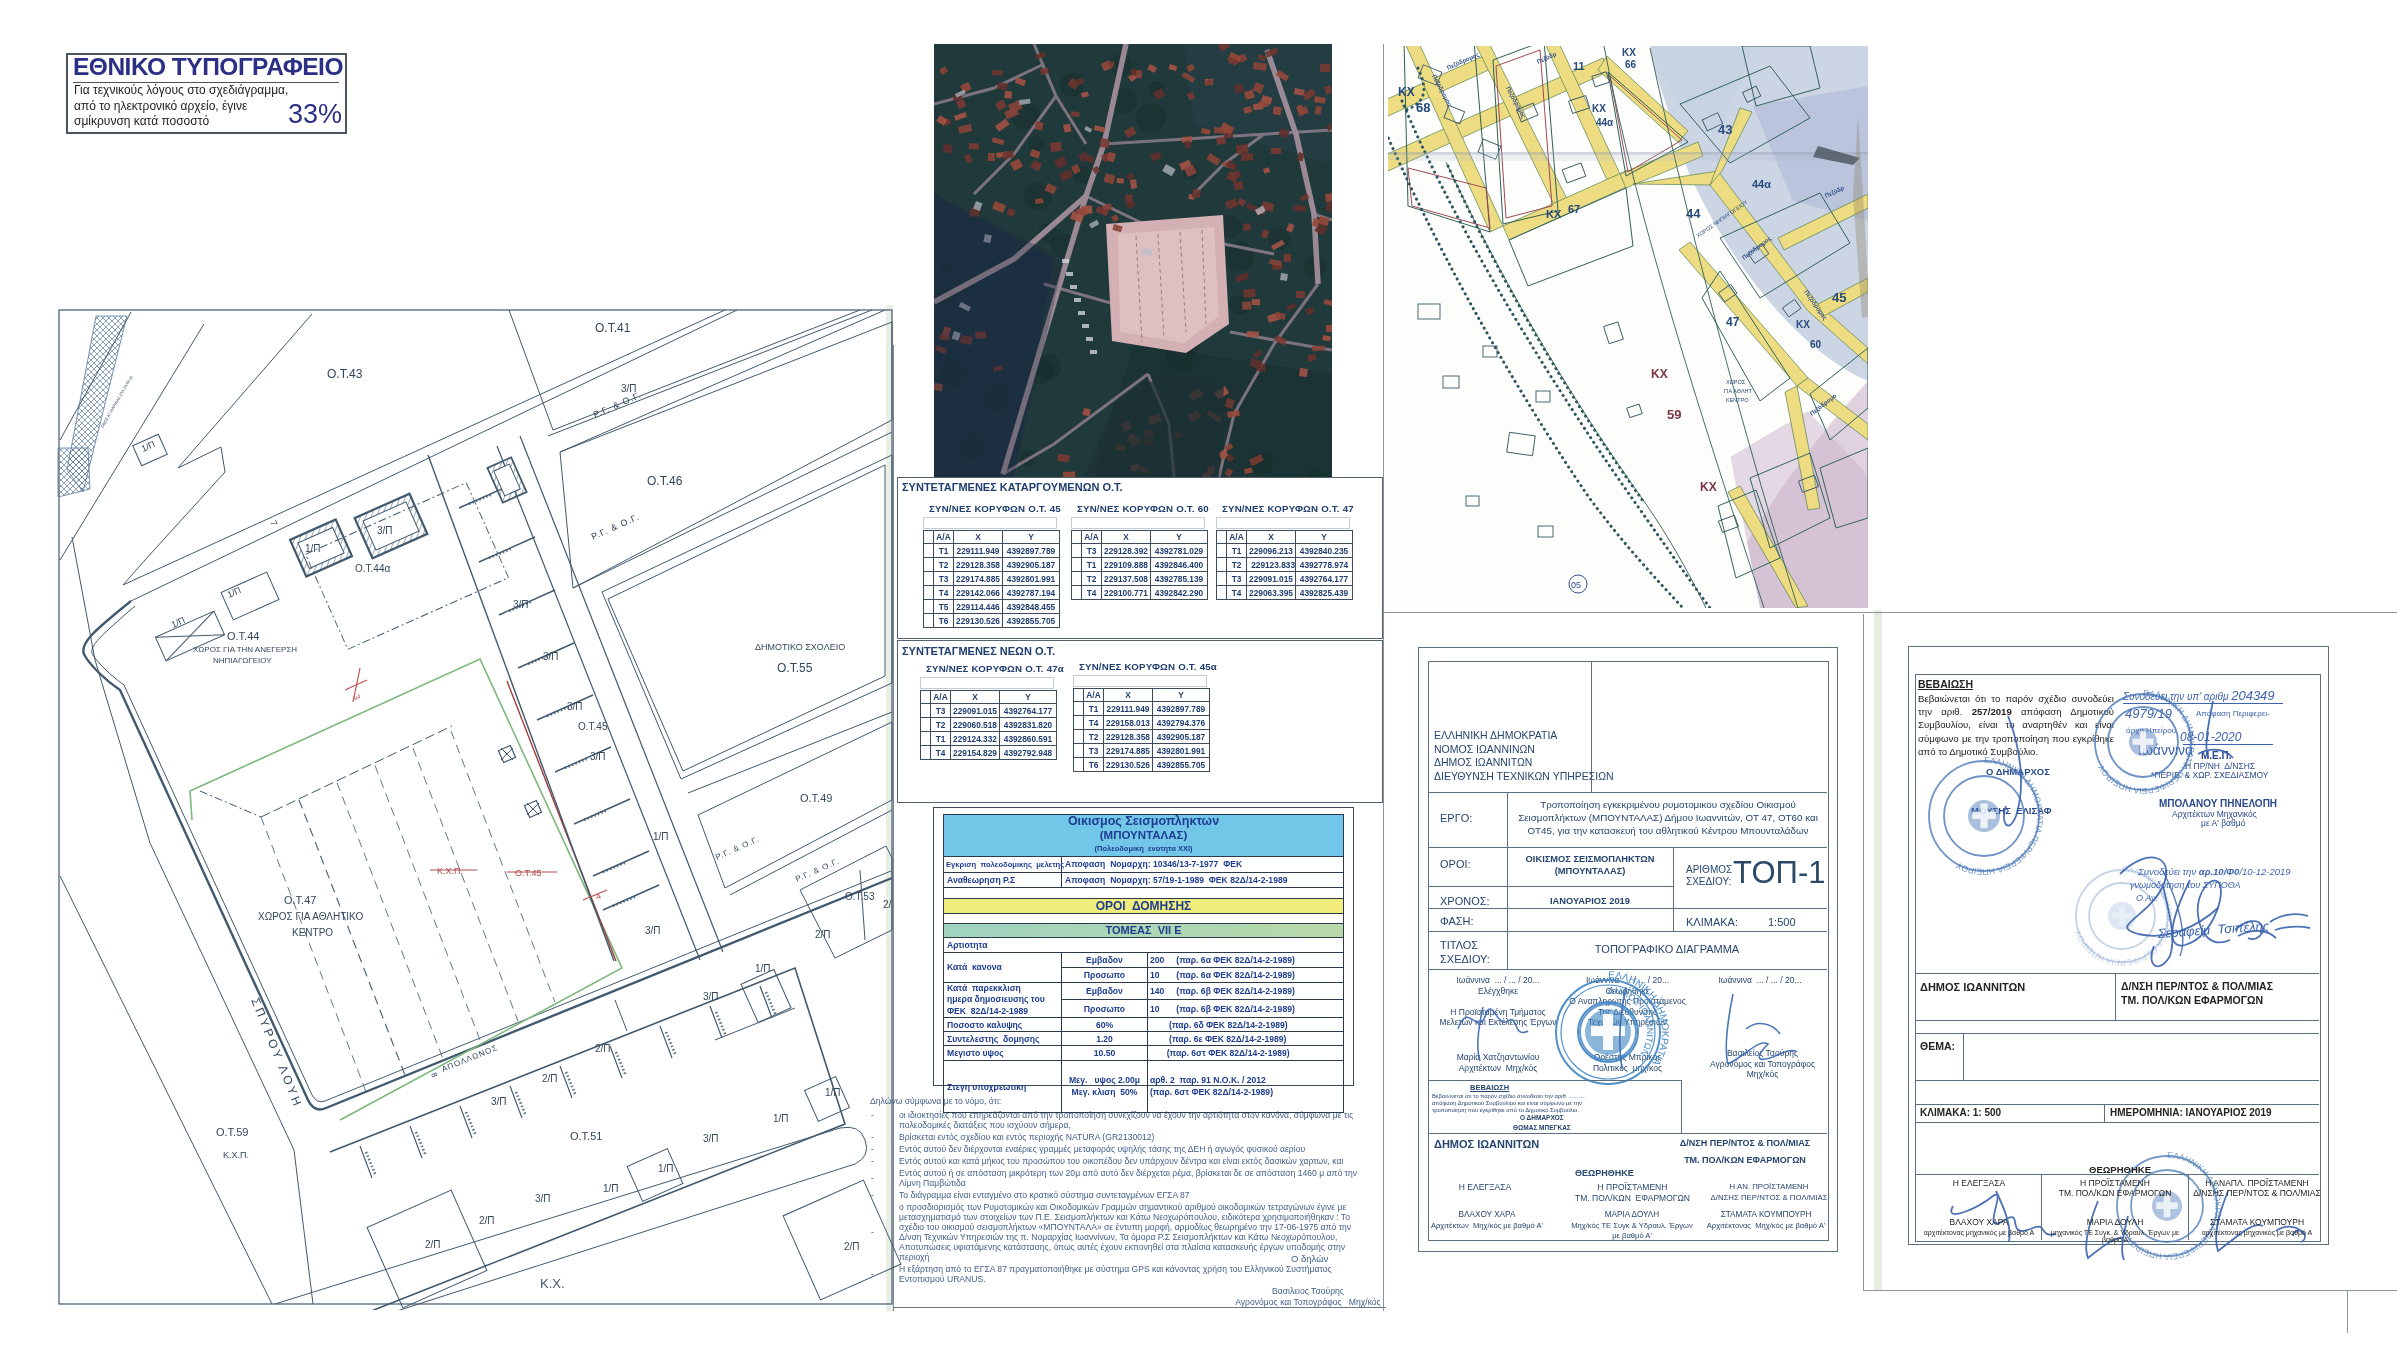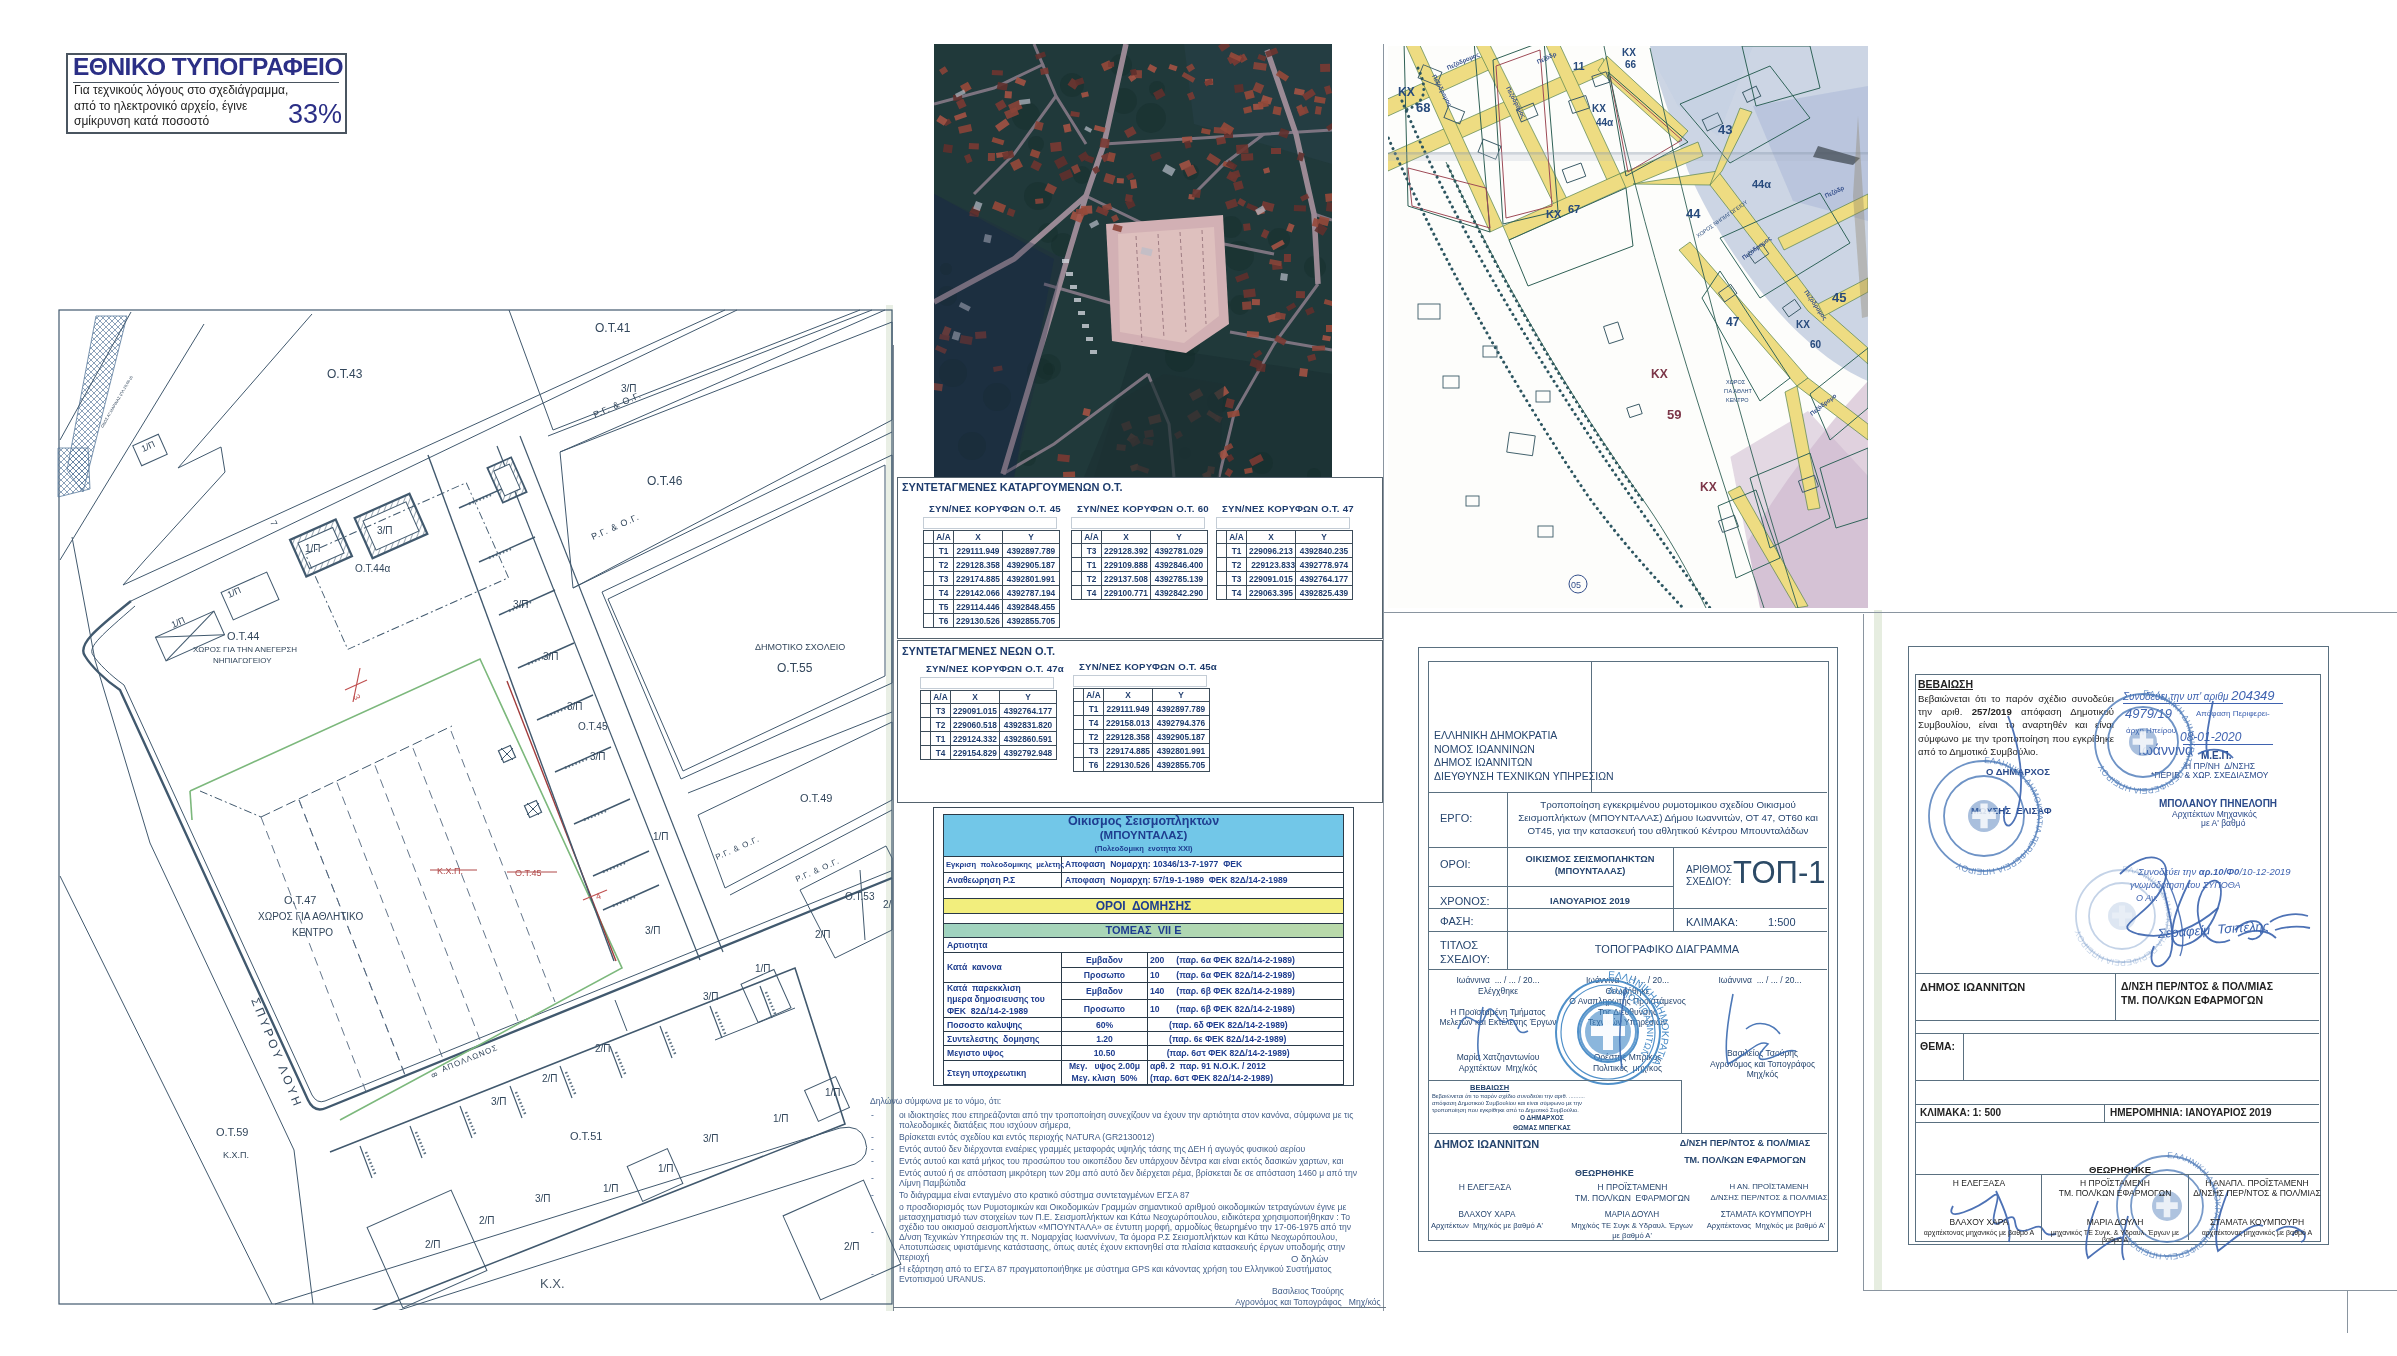--- a/index.html
+++ b/index.html
@@ -950,21 +950,21 @@
           <td style="border:1px solid #2a3a48;padding:0 2px;">&nbsp;&nbsp;&nbsp;&nbsp;&nbsp;&nbsp;&nbsp;&nbsp;(παρ. 6ε ΦΕΚ 82Δ/14-2-1989)</td>
         </tr>
 <tr>
           <td style="border:1px solid #2a3a48;padding:0 3px;height:14px;">Μεγιστο υψος</td>
     <td style="border:1px solid #2a3a48;text-align:center;">10.50</td>
           <td style="border:1px solid #2a3a48;padding:0 2px;">&nbsp;&nbsp;&nbsp;&nbsp;&nbsp;&nbsp;&nbsp;(παρ. 6στ ΦΕΚ 82Δ/14-2-1989)</td>
         </tr>
 <tr>
           <td style="border:1px solid #2a3a48;padding:0 3px;height:22px;">Στεγη υποχρεωτικη</td>
     <td style="border:1px solid #2a3a48;text-align:center;padding:0;line-height:11.5px;">Μεγ.&nbsp;&nbsp; υψος 2.00μ<br>Μεγ. κλιση&nbsp; 50%</td>
-    <td style="border:1px solid #2a3a48;padding:0 2px;line-height:11.5px;">αρθ. 2&nbsp; παρ. 91 Ν.Ο.Κ. / 2012<br>(παρ. 6στ ΦΕΚ 82Δ/14-2-1989)</td>
+    <td style="border:1px solid #2a3a48;padding:14px 2px;line-height:11.5px;">αρθ. 2&nbsp; παρ. 91 Ν.Ο.Κ. / 2012<br>(παρ. 6στ ΦΕΚ 82Δ/14-2-1989)</td>
         </tr>
 </tbody>
     </table>
 
 <div class="abs" style="left:870px;top:1096px;width:489px;font-size:8.6px;color:#44608a;line-height:10.0px;">
 <div>Δηλώνω σύμφωνα με το νόμο, ότι:</div>
 <table style="border-collapse:collapse;font-size:8.6px;color:#44608a;line-height:10.0px;margin-top:3px;">
 <tbody>
           <tr>
             <td style="width:8px;vertical-align:top;">-</td>

